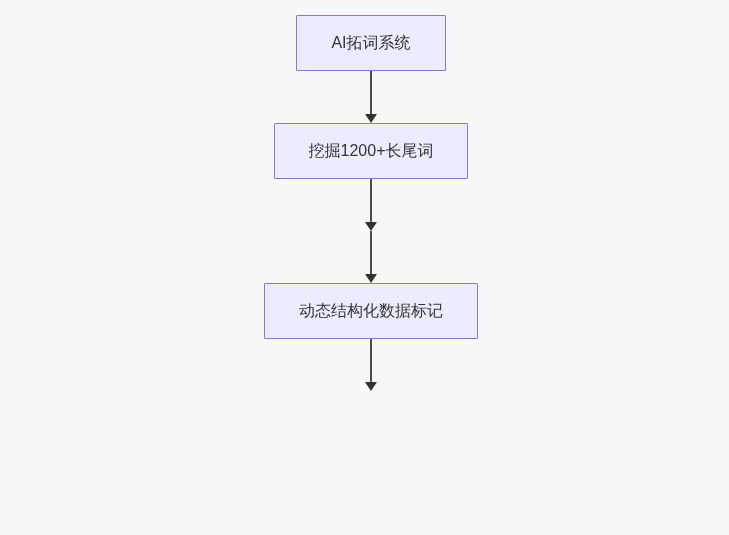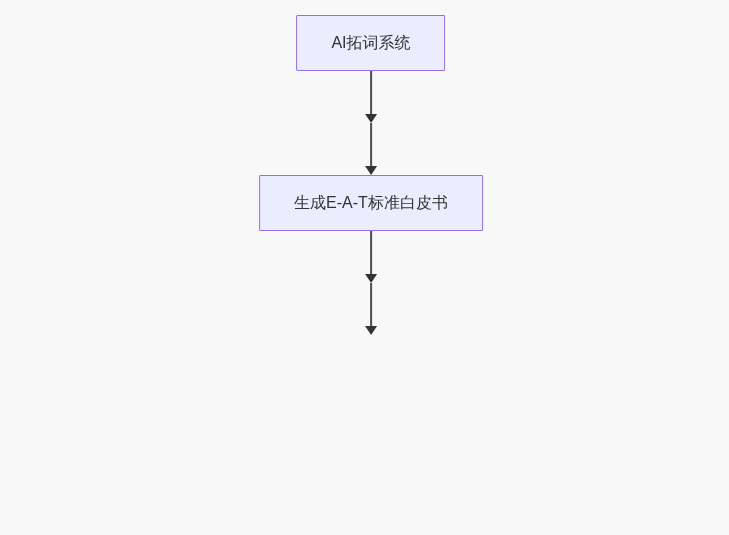--- a/index.html
+++ b/index.html
@@ -77,36 +77,39 @@
 
     <div class="node">
       <span class="node-label">AI拓词系统</span>
     </div>
 
     <div class="arrow">
       <div class="shaft"></div>
       <div class="head"></div>
     </div>
 
-
-    <div class="arrow">
-      <div class="shaft"></div>
-      <div class="head"></div>
-    </div>
-
     <div class="node">
-      <span class="node-label">生成E-A-T标准白皮书</span>
+      <span class="node-label">挖掘1200+长尾词</span>
     </div>
 
     <div class="arrow">
       <div class="shaft"></div>
       <div class="head"></div>
     </div>
 
 
     <div class="arrow">
       <div class="shaft"></div>
       <div class="head"></div>
     </div>
 
+    <div class="node">
+      <span class="node-label">动态结构化数据标记</span>
+    </div>
+
+    <div class="arrow">
+      <div class="shaft"></div>
+      <div class="head"></div>
+    </div>
+
 
   </div>
 </div>
 
 </body></html>

